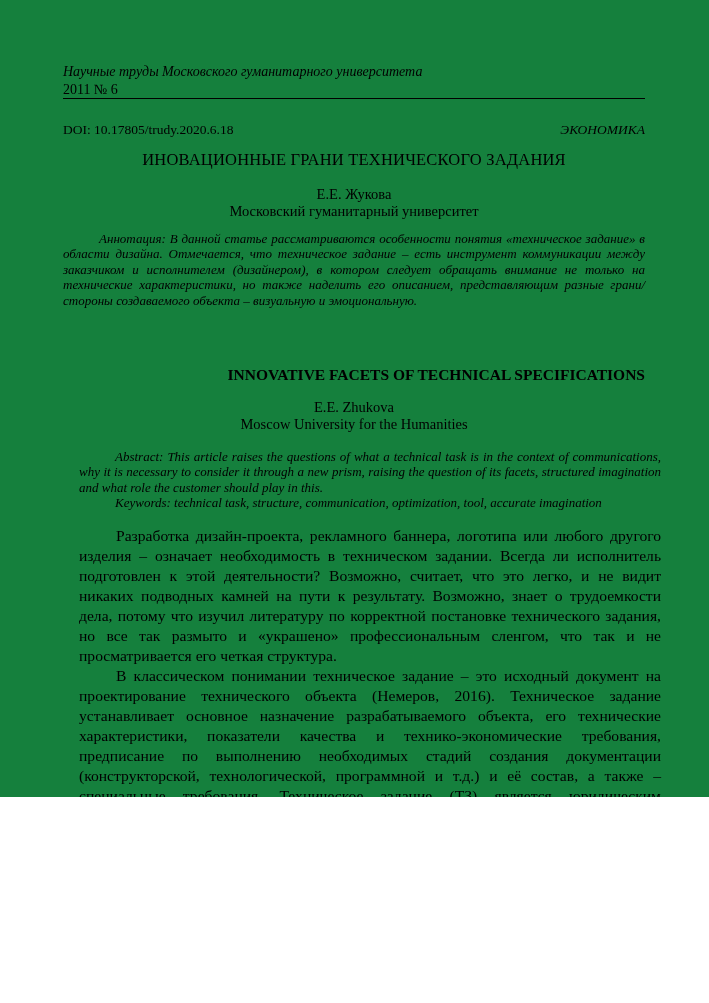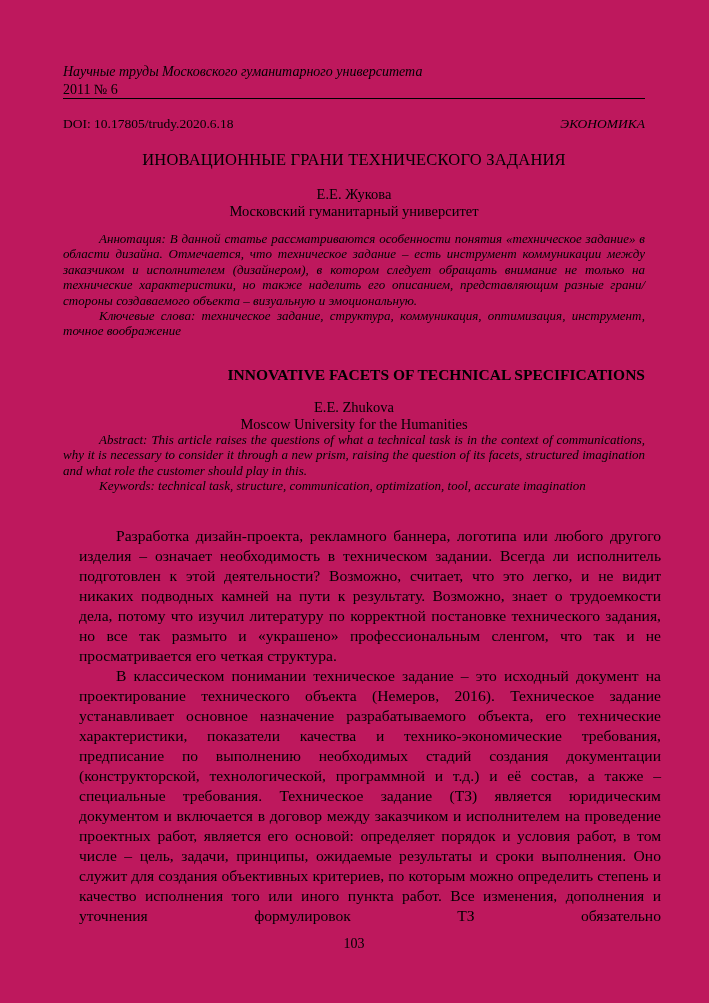--- a/index.html
+++ b/index.html
@@ -1,44 +1,44 @@
 <!DOCTYPE html>
 <html><head>
 <meta charset="utf-8">
 <style>
   html, body { margin: 0; padding: 0; background: #ffffff; }
   .page {
     position: relative;
     width: 709px;
-    height: 1003px;
-    background: #be185d;
+    height: 797px;
+    background: #15803d;
     color: #000000;
     font-family: "Liberation Serif", "DejaVu Serif", serif;
     overflow: hidden;
   }
   .abs { position: absolute; }
   .col { left: 63px; width: 582px; }
 
   .journal-header { top: 63px; font-style: italic; font-size: 14px; line-height: 17.5px; }
   .journal-header .issue-line { font-style: normal; }
 
   .header-rule { top: 98px; border-top: 1.6px solid #000; height: 0; }
 
-  .meta-row { top: 116px; display: flex; justify-content: space-between; font-size: 13.5px; }
+  .meta-row { top: 122px; display: flex; justify-content: space-between; font-size: 13.5px; }
   .meta-row .section { font-style: italic; }
 
   .ru-title { top: 150px; text-align: center; font-weight: normal; font-size: 16.5px; letter-spacing: 0.2px; }
 
   .authors { text-align: center; font-size: 14.5px; line-height: 17px; }
   .ru-authors { top: 186px; }
   .en-authors { top: 399px; }
 
   .abstract { font-style: italic; font-size: 13px; line-height: 15.4px; text-align: justify; }
   .ru-abstract { top: 231px; }
-  .en-abstract { top: 432px; }
+  .en-abstract { top: 449px; margin-left: 16px; }
   .abstract p { margin: 0; text-indent: 36px; }
   .lead { font-weight: normal; }
 
   .en-title { top: 366px; text-align: right; font-weight: bold; font-size: 15.5px; }
 
   .body-text { top: 526px; font-size: 15.6px; line-height: 20px; text-align: justify; margin-left: 16px; }
   .body-text p { margin: 0; text-indent: 37px; }
   .body-text p.continues { text-align-last: justify; }
 
   .page-number { top: 936px; text-align: center; font-size: 14px; }
@@ -62,21 +62,20 @@
 
   <div class="abs col ru-title">ИНОВАЦИОННЫЕ ГРАНИ ТЕХНИЧЕСКОГО ЗАДАНИЯ</div>
 
   <div class="abs col authors ru-authors">
     <div>Е.Е. Жукова</div>
     <div>Московский гуманитарный университет</div>
   </div>
 
   <div class="abs col abstract ru-abstract">
     <p><span class="lead">Аннотация:</span> <span>В данной статье рассматриваются особенности понятия «техническое задание» в области дизайна. Отмечается, что техническое задание – есть инструмент коммуникации между заказчиком и исполнителем (дизайнером), в котором следует обращать внимание не только на технические характеристики, но также наделить его описанием, представляющим разные грани/стороны создаваемого объекта – визуальную и эмоциональную.</span></p>
-    <p><span class="lead">Ключевые слова:</span> <span>техническое задание, структура, коммуникация, оптимизация, инструмент, точное воображение</span></p>
   </div>
 
   <div class="abs col en-title">INNOVATIVE FACETS OF TECHNICAL SPECIFICATIONS</div>
 
   <div class="abs col authors en-authors">
     <div>E.E. Zhukova</div>
     <div>Moscow University for the Humanities</div>
   </div>
 
   <div class="abs col abstract en-abstract">

